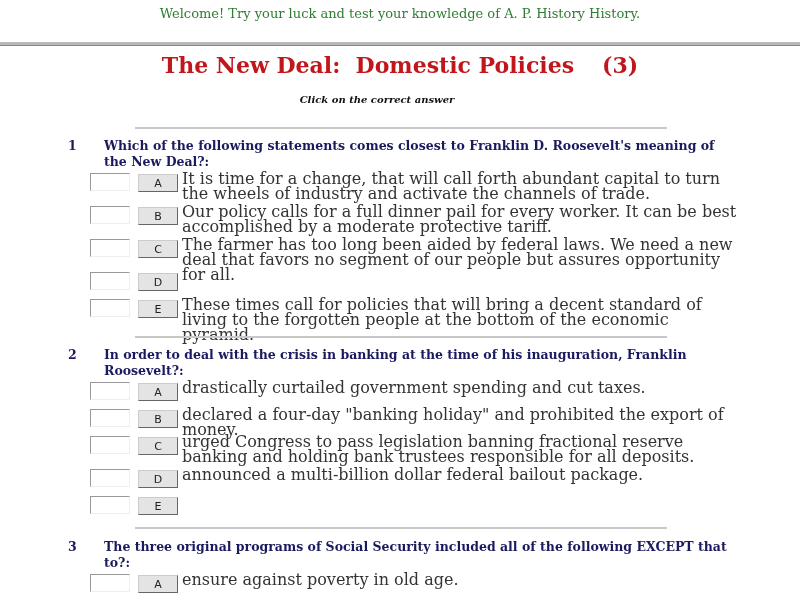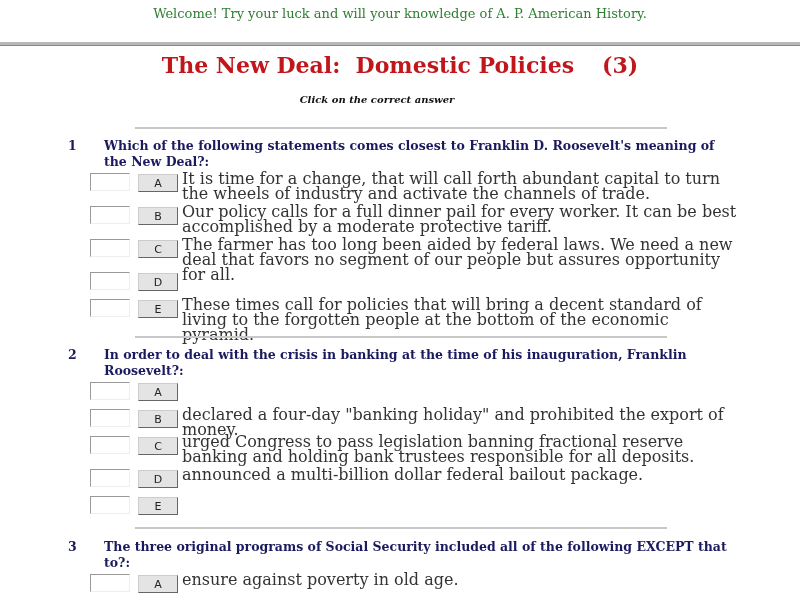--- a/index.html
+++ b/index.html
@@ -14,21 +14,21 @@
   .question .num { position:absolute; left:0; top:0; }
   .question .qtext { display:block; margin-left:36px; }
   .option { position:absolute; left:90px; width:660px; height:28px; }
   .option .box { position:absolute; left:0; top:0; width:38px; height:16px; border:1px solid #999; border-right-color:#eee; border-bottom-color:#eee; background:#fff; }
   .option .btn { position:absolute; left:48px; top:1px; width:40px; height:18px; background:#e4e4e4; border:1px solid #ccc; border-right:1px solid #666; border-bottom:1px solid #666; font-family:"DejaVu Sans",sans-serif; font-size:11px; text-align:center; line-height:18px; color:#222; padding:0; }
   .option .otext { position:absolute; left:92px; top:-2px; width:560px; font-size:16px; line-height:15px; color:#333; font-family:"DejaVu Serif",serif; }
 </style>
 </head>
 <body>
 
-<div class="welcome">Welcome! Try your luck and will your knowledge of A. P. American History.</div>
+<div class="welcome">Welcome! Try your luck and test your knowledge of A. P. History History.</div>
 <div class="rule-top"></div>
 
 <div class="title"><span style="white-space:pre">The New Deal:  Domestic Policies</span><span class="sp"></span><span class="sp"></span><span>(3)</span></div>
 <div class="subtitle">Click on the correct answer</div>
 
 <div class="divider" style="top:127px"></div>
 
 <div class="question" style="top:138px">
   <span class="num">1</span>
   <span class="qtext">Which of the following statements comes closest to Franklin D. Roosevelt's meaning of the New Deal?:</span>
@@ -60,20 +60,21 @@
 
 <div class="divider" style="top:336px"></div>
 
 <div class="question" style="top:347px">
   <span class="num">2</span>
   <span class="qtext">In order to deal with the crisis in banking at the time of his inauguration, Franklin Roosevelt?:</span>
 </div>
 <div class="option" style="top:382px">
   <div class="box"></div>
   <button class="btn">A</button>
+  <div class="otext">drastically curtailed government spending and cut taxes.</div>
 </div>
 <div class="option" style="top:409px">
   <div class="box"></div>
   <button class="btn">B</button>
   <div class="otext">declared a four-day "banking holiday" and prohibited the export of money.</div>
 </div>
 <div class="option" style="top:436px">
   <div class="box"></div>
   <button class="btn">C</button>
   <div class="otext">urged Congress to pass legislation banning fractional reserve banking and holding bank trustees responsible for all deposits.</div>

